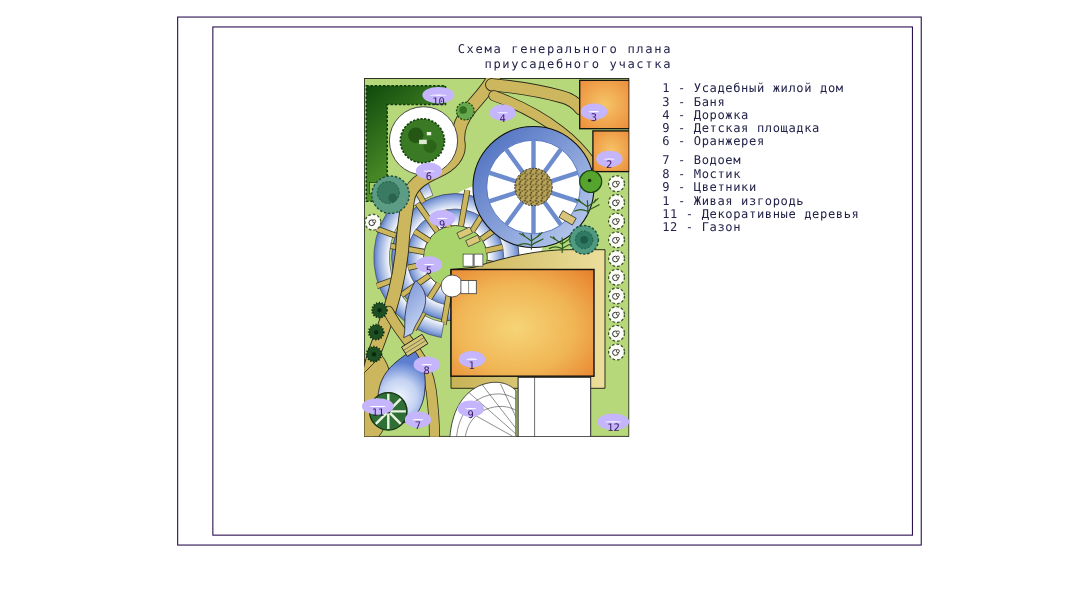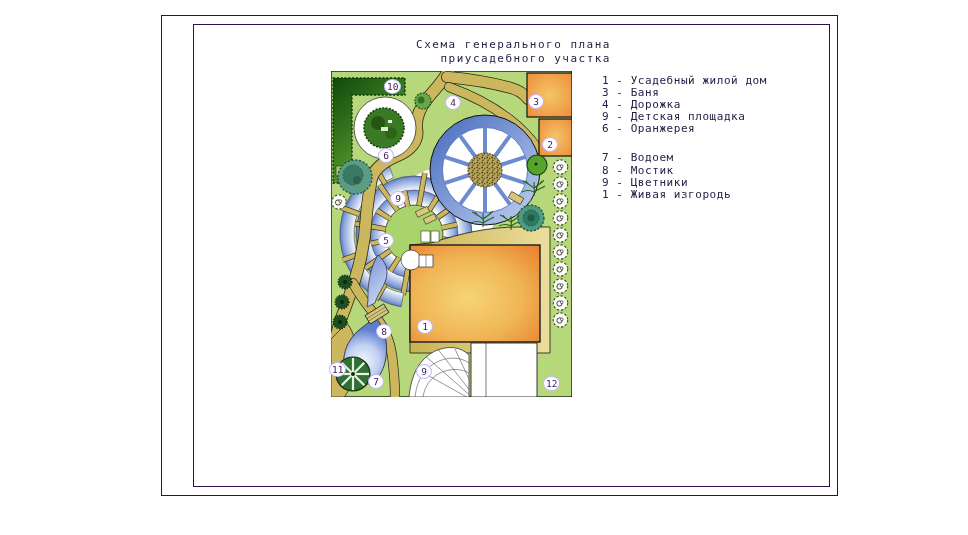--- a/index.html
+++ b/index.html
@@ -12,29 +12,29 @@
   .frame.inner{left:193px;top:24px;width:635px;height:461px;}
   .title{
     position:absolute;left:331px;top:38px;width:280px;text-align:right;
     font-size:11px;letter-spacing:1.5px;line-height:13.5px;color:#23234a;white-space:nowrap;
   }
   .plan{position:absolute;left:331px;top:71px;width:241px;height:326px;}
   .plan svg{position:absolute;left:0;top:0;}
   .markers{position:absolute;left:0;top:0;width:241px;height:326px;}
   .marker{
     position:absolute;box-sizing:border-box;height:15px;min-width:16px;padding:0 2px;
-    background:#fff;border:1px solid #c4b5fd;border-radius:50%;
+    background:#fff;border:7px solid #c4b5fd;border-radius:50%;
     color:#38195f;font-size:9.5px;line-height:13px;text-align:center;white-space:nowrap;
   }
   .legend{
     position:absolute;left:602px;top:75px;color:#23234a;
     font-size:11px;letter-spacing:.55px;white-space:nowrap;
   }
   .legend-item{height:12.1px;line-height:12.1px;}
-  .legend-item.gap{margin-top:17px;}
+  .legend-item.gap{margin-top:5px;}
   .spoke-dark line{stroke:#3a3a22;stroke-width:5.6;}
   .spoke-tan line{stroke:#ccb65e;stroke-width:4.2;}
   .wheel-spokes line{stroke:#6d8cce;stroke-width:4;}
   .pdark{fill:none;stroke:#2a2a1a;stroke-linecap:round;}
   .ptan{fill:none;stroke:#ccb65e;stroke-linecap:round;}
 </style>
 </head>
 <body>
 
 <div class="frame outer"></div>
@@ -350,13 +350,15 @@
 <div class="legend">
     <div class="legend-item">1 - Усадебный жилой дом</div>
     <div class="legend-item">3 - Баня</div>
     <div class="legend-item">4 - Дорожка</div>
     <div class="legend-item">9 - Детская площадка</div>
     <div class="legend-item">6 - Оранжерея</div>
     <div class="legend-item gap">7 - Водоем</div>
     <div class="legend-item">8 - Мостик</div>
     <div class="legend-item">9 - Цветники</div>
     <div class="legend-item">1 - Живая изгородь</div>
+    <div class="legend-item">11 - Декоративные деревья</div>
+    <div class="legend-item">12 - Газон</div>
   </div>
 
 </body></html>

